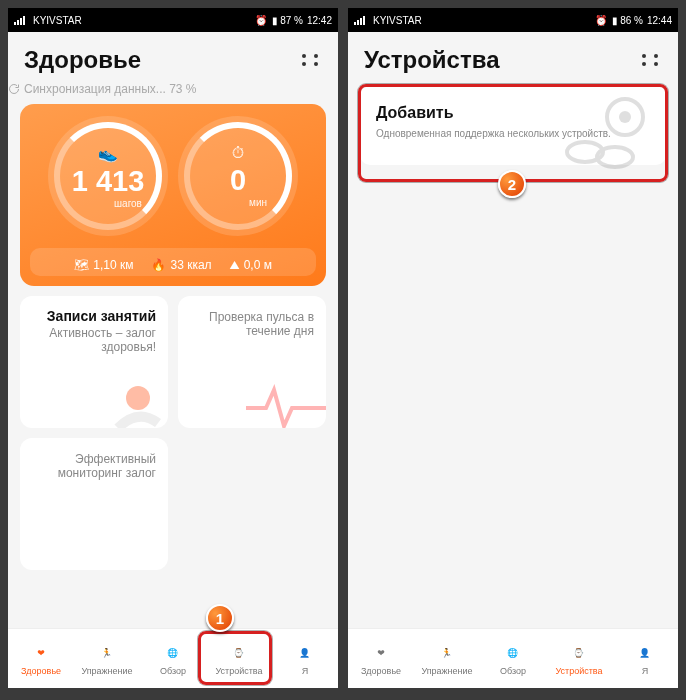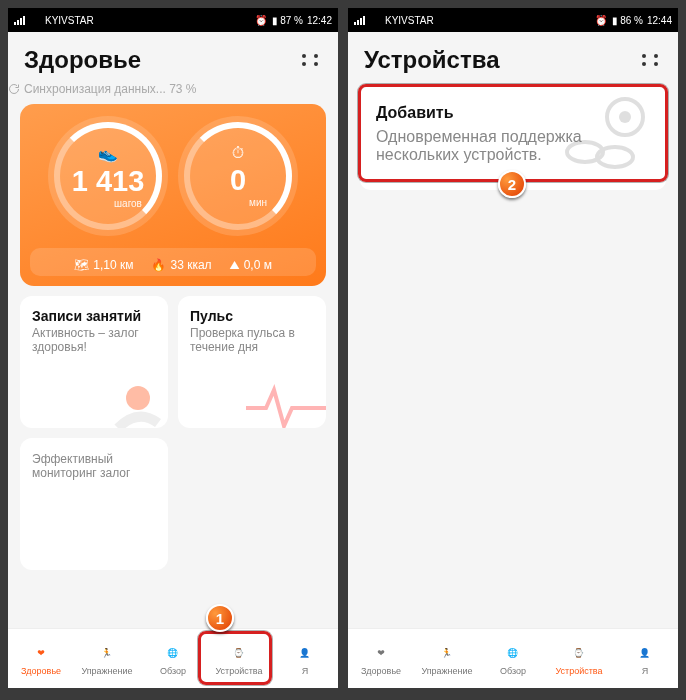--- a/index.html
+++ b/index.html
@@ -14,21 +14,21 @@
     background: #f5f5f5;
     display: flex; flex-direction: column;
     position: relative;
     overflow: hidden;
   }
   .status-bar {
     height: 24px; background: #000; color: #fff;
     display: flex; align-items: center; padding: 0 6px;
     font-size: 10px; justify-content: space-between;
   }
-  .status-left { display: flex; align-items: center; gap: 20px; }
+  .status-left { display: flex; align-items: center; gap: 8px; }
   .status-right { display: flex; align-items: center; gap: 4px; }
   .sig { display: inline-flex; align-items: flex-end; gap: 1px; }
   .sig span { width: 2px; background: #fff; }
   .sig span:nth-child(1){height:3px}.sig span:nth-child(2){height:5px}.sig span:nth-child(3){height:7px}.sig span:nth-child(4){height:9px}
 
   .header {
     padding: 14px 16px 6px; background: #f5f5f5;
     display: flex; align-items: center; justify-content: space-between;
   }
   .header h1 { font-size: 24px; font-weight: 700; color: #111; }
@@ -60,21 +60,21 @@
   .ring .val { font-size: 29px; font-weight: 700; }
   .ring .lbl { font-size: 10px; opacity: 0.9; padding-left: 40px; }
   .stats-row {
     margin-top: 12px; padding: 10px 6px 4px;
     border-radius: 10px; background: rgba(255,255,255,0.15);
     display: flex; gap: 18px; font-size: 12px; justify-content: center;
   }
   .stats-row span { display: inline-flex; align-items: center; gap: 4px; }
 
   .grid { display: grid; grid-template-columns: 1fr 1fr; gap: 10px; padding: 10px 12px; }
-  .tile { background: #fff; border-radius: 12px; padding: 12px; height: 132px; position: relative; overflow: hidden; }
+  .tile { background: #fff; border-radius: 12px; padding: 12px; height: 132px; position: relative; overflow: hidden; text-align: right; }
   .tile h3 { font-size: 14px; font-weight: 700; color: #111; }
   .tile p { font-size: 12px; color: #888; margin-top: 2px; }
   .dot-red { display:inline-block; width:6px; height:6px; background:#ff4d4d; border-radius:50%; margin-left:4px; vertical-align:2px;}
   .tile-deco { position:absolute; right:-10px; bottom:-10px; opacity:0.5; }
 
   .bottom-nav {
     position: absolute; bottom: 0; left: 0; right: 0;
     height: 60px; background: #fff; border-top: 1px solid #eee;
     display: flex;
   }
@@ -95,21 +95,21 @@
     border: 2px solid #fff; color: #fff; font-weight: 700;
     display: flex; align-items: center; justify-content: center; font-size: 15px;
     box-shadow: 0 2px 3px rgba(0,0,0,0.5);
   }
 
   .add-card {
     margin: 6px 12px; background: #fff; border-radius: 10px;
     padding: 18px 16px 26px; position: relative;
   }
   .add-card h3 { font-size: 16px; font-weight: 700; color: #111; }
-  .add-card p { font-size: 16px; color: #888; margin-top: 6px; }
+  .add-card p { font-size: 10px; color: #888; margin-top: 6px; }
   .add-bg {
     position:absolute; right:6px; top:6px; width:110px; height:80px; opacity:0.12;
   }
 
   .content { flex: 1; overflow: hidden; position: relative; }
 </style>
 </head>
 <body>
 
 <div class="phone">
@@ -171,21 +171,20 @@
     <div class="grid">
       <div class="tile">
         <h3>Записи занятий</h3>
         <p>Активность – залог здоровья!</p>
         <svg class="tile-deco" width="80" height="80">
             <circle cx="40" cy="40" r="12" fill="#ff7a4d"></circle>
             <path d="M20 70 Q40 50 60 65" stroke="#ddd" stroke-width="10" fill="none"></path>
           </svg>
       </div>
       <div class="tile">
-        <h3>Пульс</h3>
         <p>Проверка пульса в течение дня</p>
         <svg class="tile-deco" width="90" height="60">
             <path d="M0 30 L20 30 L28 12 L38 48 L46 30 L90 30" stroke="#ff6b6b" stroke-width="4" fill="none"></path>
           </svg>
       </div>
       <div class="tile">
         <p>Эффективный мониторинг залог</p>
       </div>
     </div>
   </div>

